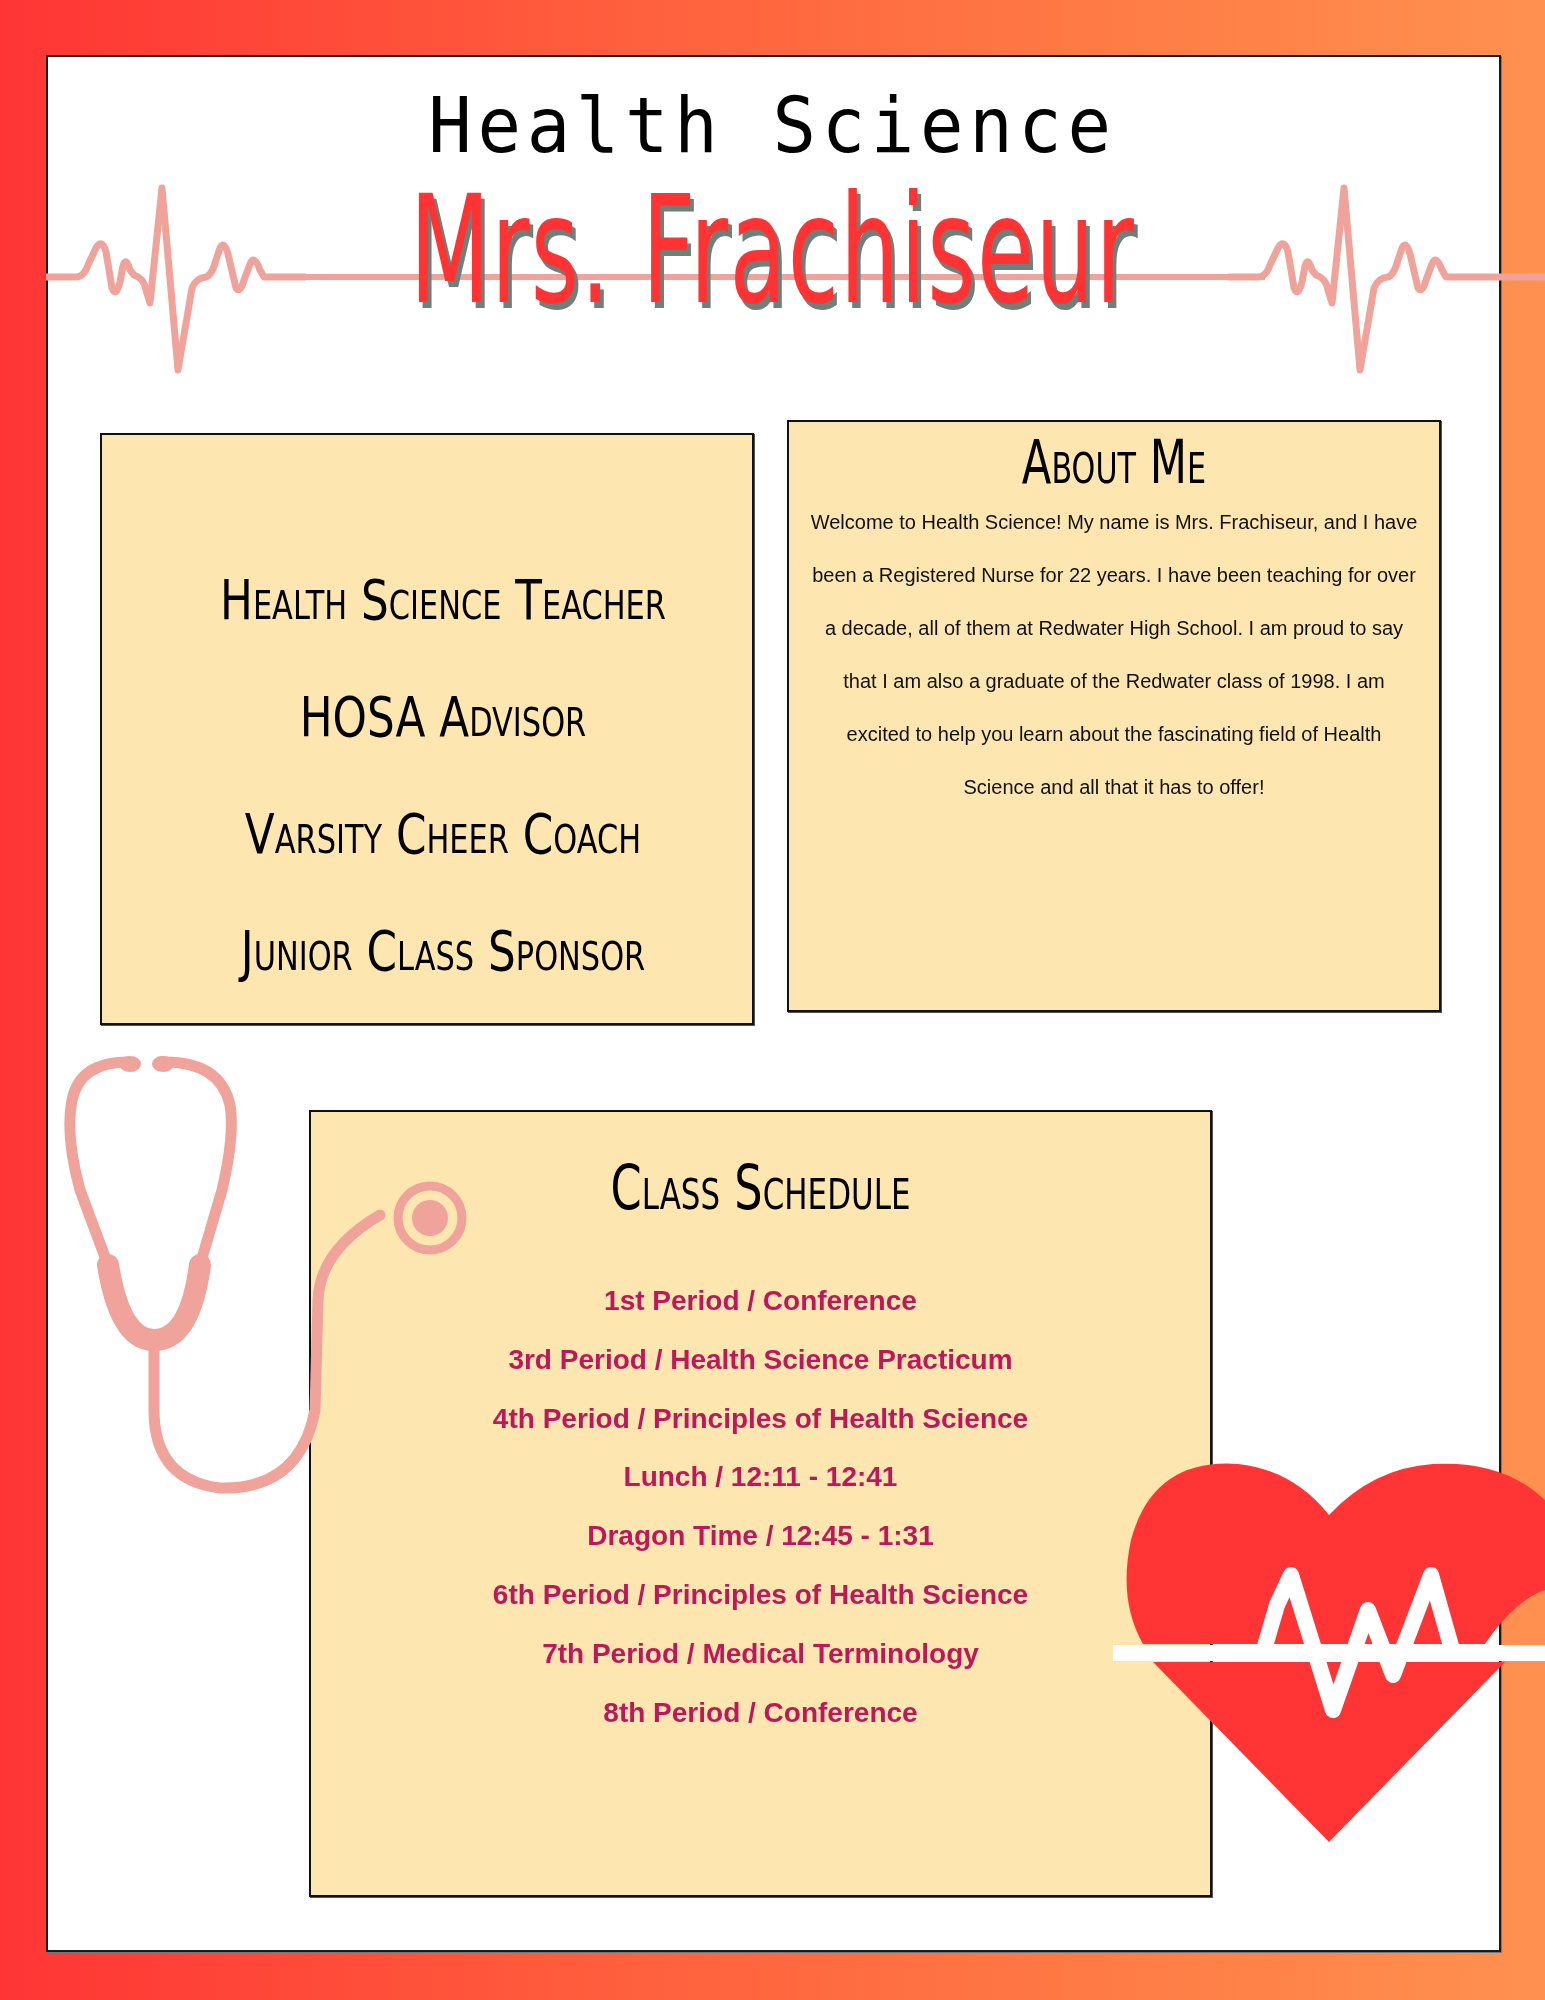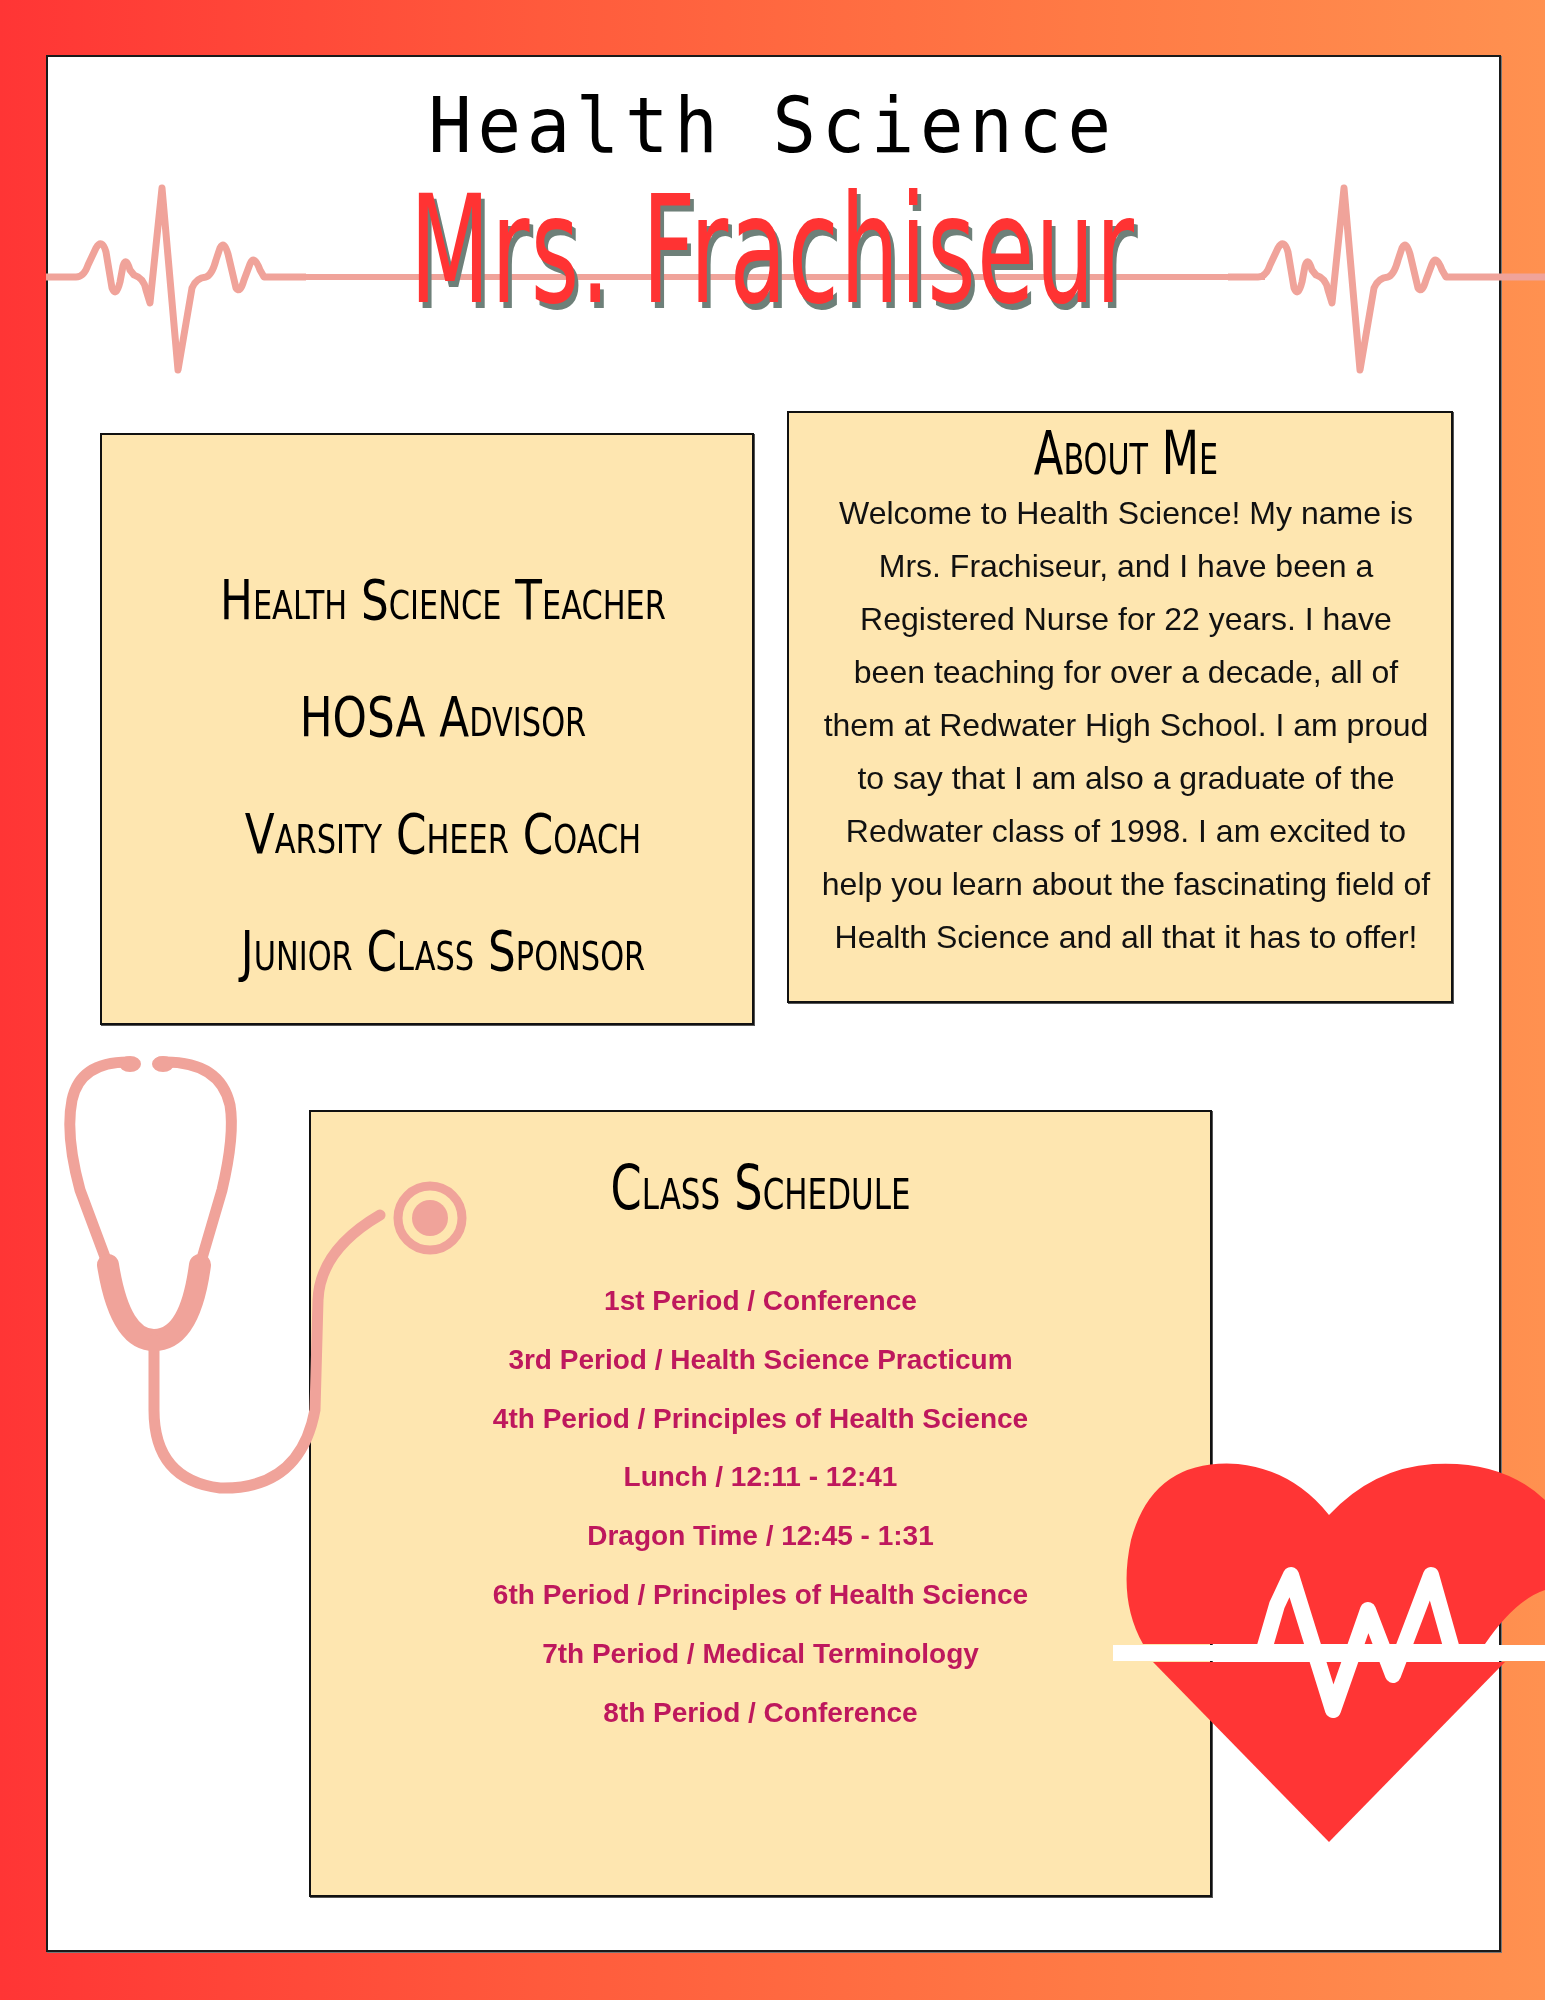--- a/index.html
+++ b/index.html
@@ -29,29 +29,29 @@
       position: absolute; background: #fee6b0; border: 2px solid #111;
       box-shadow: 1px 1px 0 #555;
     }
     .roles { left: 100px; top: 433px; width: 650px; height: 588px; }
     .roles ul { list-style: none; margin: 16px; padding: 0; position: absolute; top: 90px; left: 0; width: 100%; }
     .roles li {
       text-align: center; font-family: "DejaVu Sans", sans-serif; font-size: 56px;
       line-height: 117px; height: 117px; color: #000;
       transform: scaleX(0.78); transform-origin: center; font-variant: small-caps;
     }
-    .about { left: 787px; top: 411px; width: 650px; height: 588px; padding-left: 12px; }
+    .about { left: 787px; top: 420px; width: 650px; height: 588px; }
     .about h2, .schedule h2 {
       margin: 0; text-align: center; font-family: "DejaVu Sans", sans-serif;
       font-weight: 400; color: #000; transform: scaleX(0.72); font-variant: small-caps;
     }
     .about h2 { font-size: 60px; line-height: 1; padding-top: 10px; }
     .about p {
       margin: 4px 20px 0 20px; text-align: center; font-family: "Liberation Sans", sans-serif;
-      font-size: 32px; line-height: 53px; color: #111;
+      font-size: 20px; line-height: 53px; color: #111;
     }
     .schedule { left: 309px; top: 1110px; width: 899px; height: 783px; }
     .schedule h2 { font-size: 62px; line-height: 1; padding-top: 45px; }
     .schedule ul { list-style: none; margin: 0; padding: 0; position: absolute; top: 160px; width: 100%; }
     .schedule li {
       text-align: center; font-family: "Liberation Sans", sans-serif; font-weight: 700;
       font-size: 28px; line-height: 58.8px; color: #be185d;
     }
     .stetho { position: absolute; left: 50px; top: 1050px; }
     .heart { position: absolute; left: 1113px; top: 1440px; }

